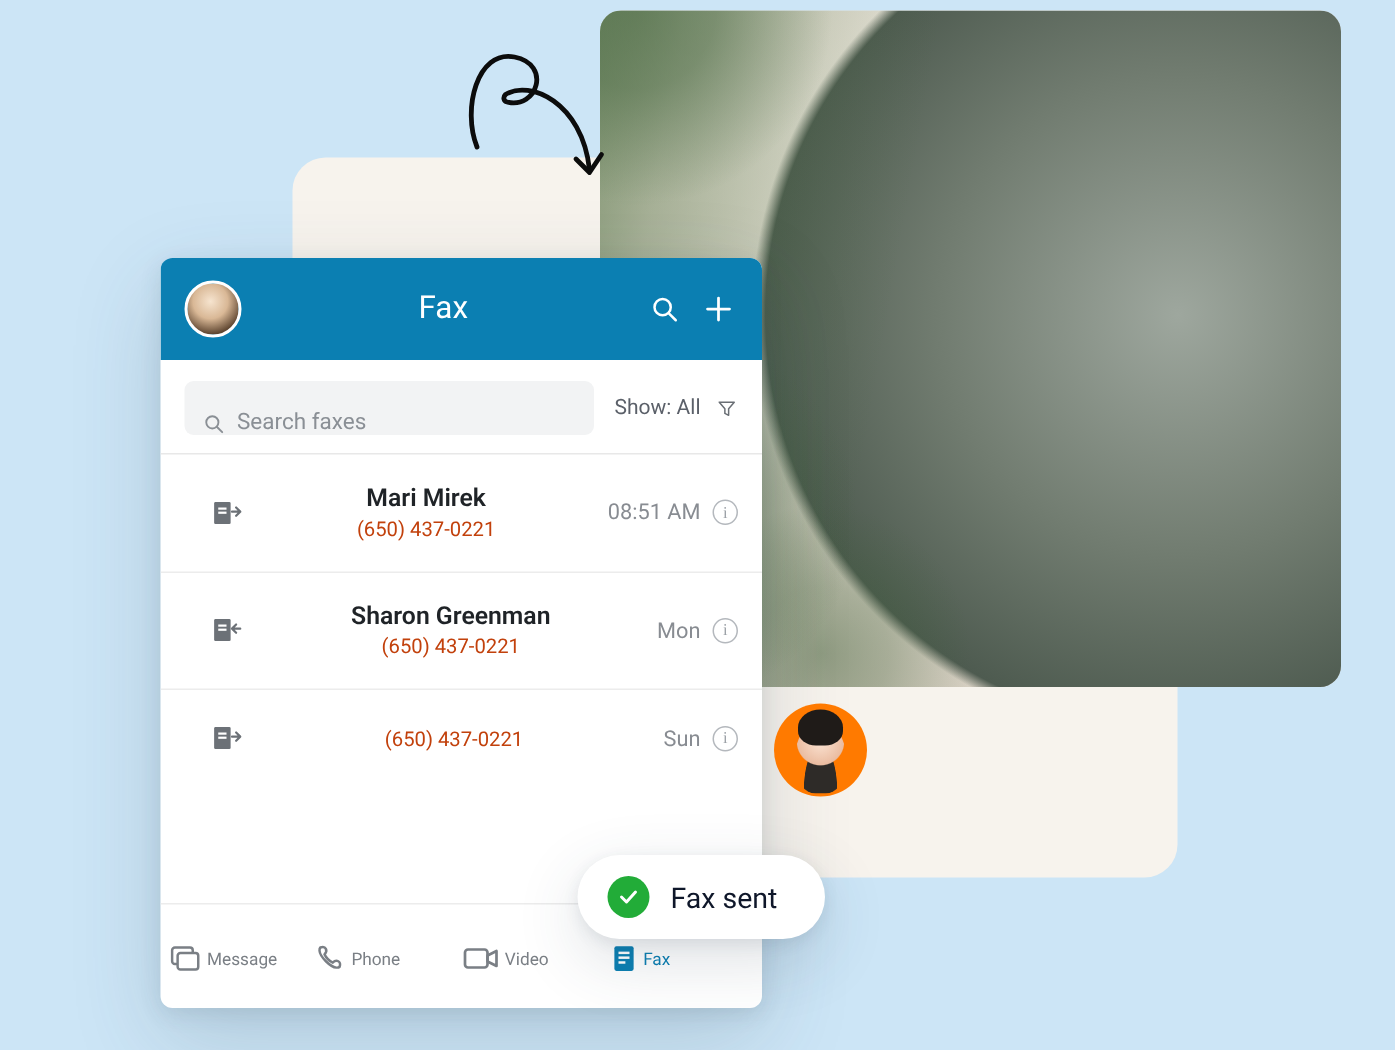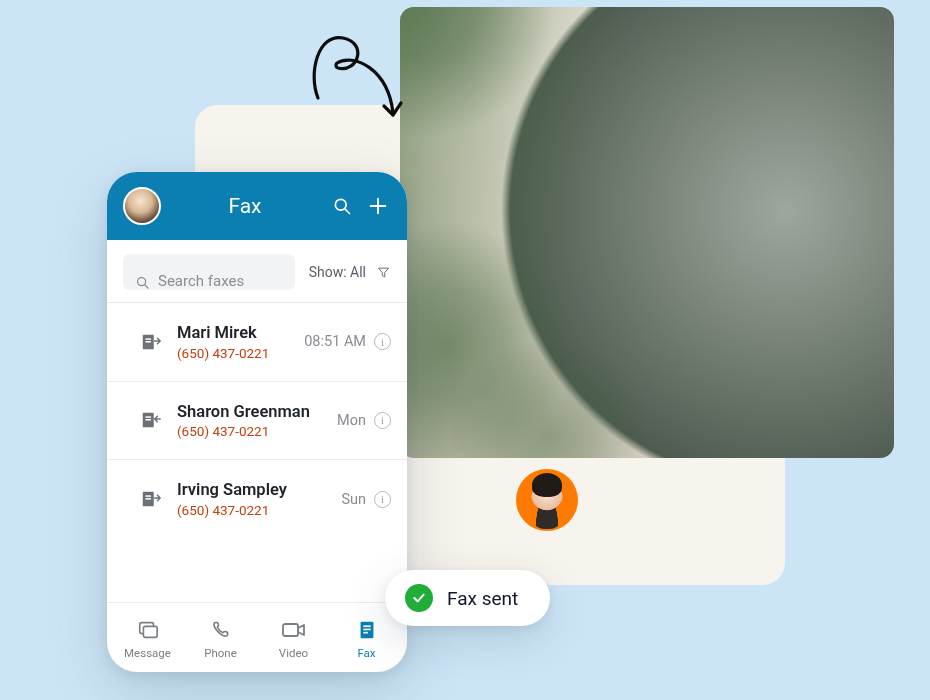--- a/index.html
+++ b/index.html
@@ -54,24 +54,24 @@
     top: 13px;
     width: 130px;
     height: 120px;
   }
 
   
   .phone {
     position: absolute;
     left: 107px;
     top: 172px;
-    width: 300px;
+    width: 401px;
     height: 500px;
     background: #ffffff;
-    border-radius: 30px;
+    border-radius: 8px;
     box-shadow: 0 20px 60px rgba(50,70,90,0.18), 0 4px 14px rgba(50,70,90,0.12);
     overflow: hidden;
     display: flex;
     flex-direction: column;
   }
   .phone-header {
     background: #0b7fb2;
     height: 68px;
     display: flex;
     align-items: center;
@@ -132,20 +132,21 @@
     flex: 1;
     overflow: hidden;
   }
   .fax-row {
     display: flex;
     align-items: center;
     padding: 20px 16px 20px 32px;
     border-bottom: 1px solid #ececec;
     gap: 14px;
     cursor: pointer;
+    text-align: center;
   }
   .fax-list .fax-row:last-child { border-bottom: none; }
   .fax-icon {
     width: 24px; height: 24px;
     display: flex; align-items: center; justify-content: center;
     color: #666a70;
   }
   .fax-text { flex: 1; }
   .fax-name { font-size: 16.5px; font-weight: 600; color: #1f2327; line-height: 1.25; }
   .fax-phone { font-size: 13.5px; color: #c2410c; margin-top: 1px; }
@@ -162,28 +163,27 @@
   .tabbar {
     height: 70px;
     border-top: 1px solid #ececec;
     display: flex;
     justify-content: space-around;
     align-items: center;
     padding: 6px 4px 4px;
   }
   .tab {
     display: flex;
-    flex-direction: column;
+    flex-direction: row;
     align-items: center;
     gap: 3px;
     color: #7a7f85;
     font-size: 11.5px;
     cursor: pointer;
     flex: 1;
-    justify-content: center;
   }
   .tab svg { color: #7a7f85; }
   .tab.active { color: #0b7fb2; }
   .tab.active svg { color: #0b7fb2; }
   .tab-icon { height: 26px; display: flex; align-items: center; }
 
   
   .contact-avatar {
     position: absolute;
     left: 516px;
@@ -325,21 +325,20 @@
     <div class="fax-row">
       <div class="fax-icon">
         <svg width="22" height="22" viewBox="0 0 24 24">
           <rect x="3" y="4" width="12" height="16" rx="1" fill="#6c7177"></rect>
           <rect x="6" y="8" width="6" height="1.6" fill="#fff"></rect>
           <rect x="6" y="11" width="6" height="1.6" fill="#fff"></rect>
           <path d="M16 11 L21 11 M19 8 L22 11 L19 14" stroke="#6c7177" stroke-width="1.6" fill="none" stroke-linecap="round" stroke-linejoin="round"></path>
         </svg>
       </div>
       <div class="fax-text">
-        <div class="fax-name">Irving Sampley</div>
         <div class="fax-phone">(650) 437-0221</div>
       </div>
       <div class="fax-meta">
         <span>Sun</span>
         <span class="info-circ">i</span>
       </div>
     </div>
 
   </div>
 

